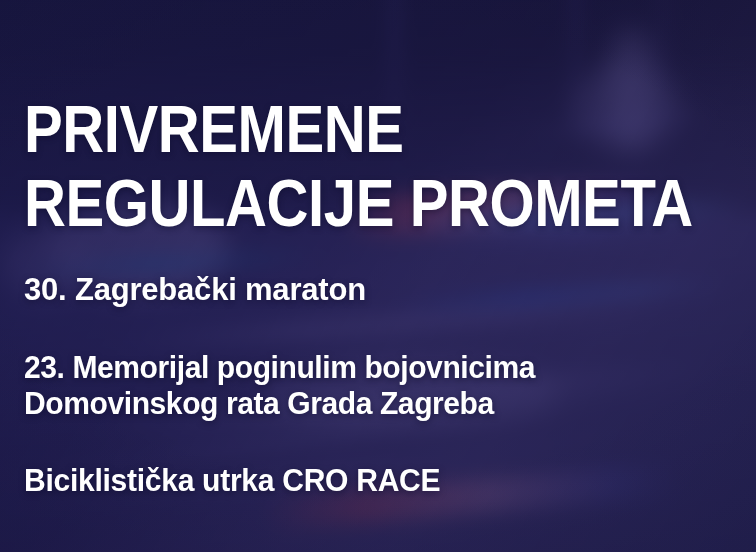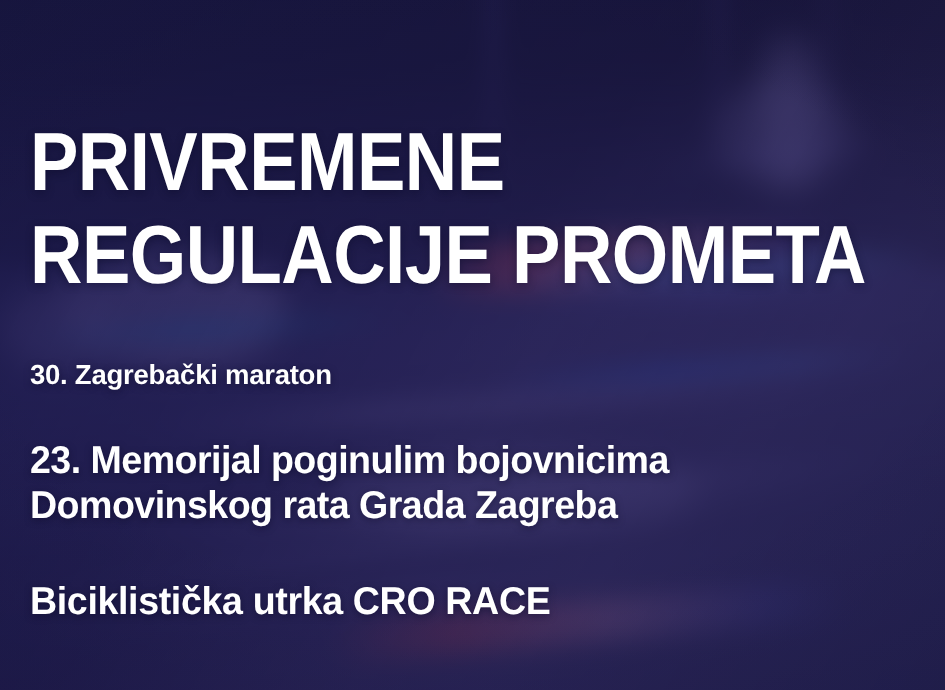--- a/index.html
+++ b/index.html
@@ -101,21 +101,21 @@
   .headline .hl-line{display:block;}
 
   .sub-block{
     position:absolute;left:24px;
     color:#ffffff;
     font-family:"Liberation Sans",sans-serif;
     font-weight:700;
     text-shadow:0 2px 6px rgba(12,10,40,.50);
     white-space:nowrap;
   }
-  .sub-1{ top:282px; font-size:22px; line-height:36px; letter-spacing:-.2px; }
+  .sub-1{ top:272px; font-size:31px; line-height:36px; letter-spacing:-.2px; }
   .sub-2{ top:350px; font-size:31px; line-height:36px; letter-spacing:-.45px; transform:scaleX(.97); transform-origin:left top;}
   .sub-3{ top:463px; font-size:31px; line-height:36px; letter-spacing:-.3px; transform:scaleX(.97); transform-origin:left top;}
   .sub-block .sb-line{display:block;}
 </style>
 </head>
 <body>
 
 <div class="banner">
 
   <div class="photo">

